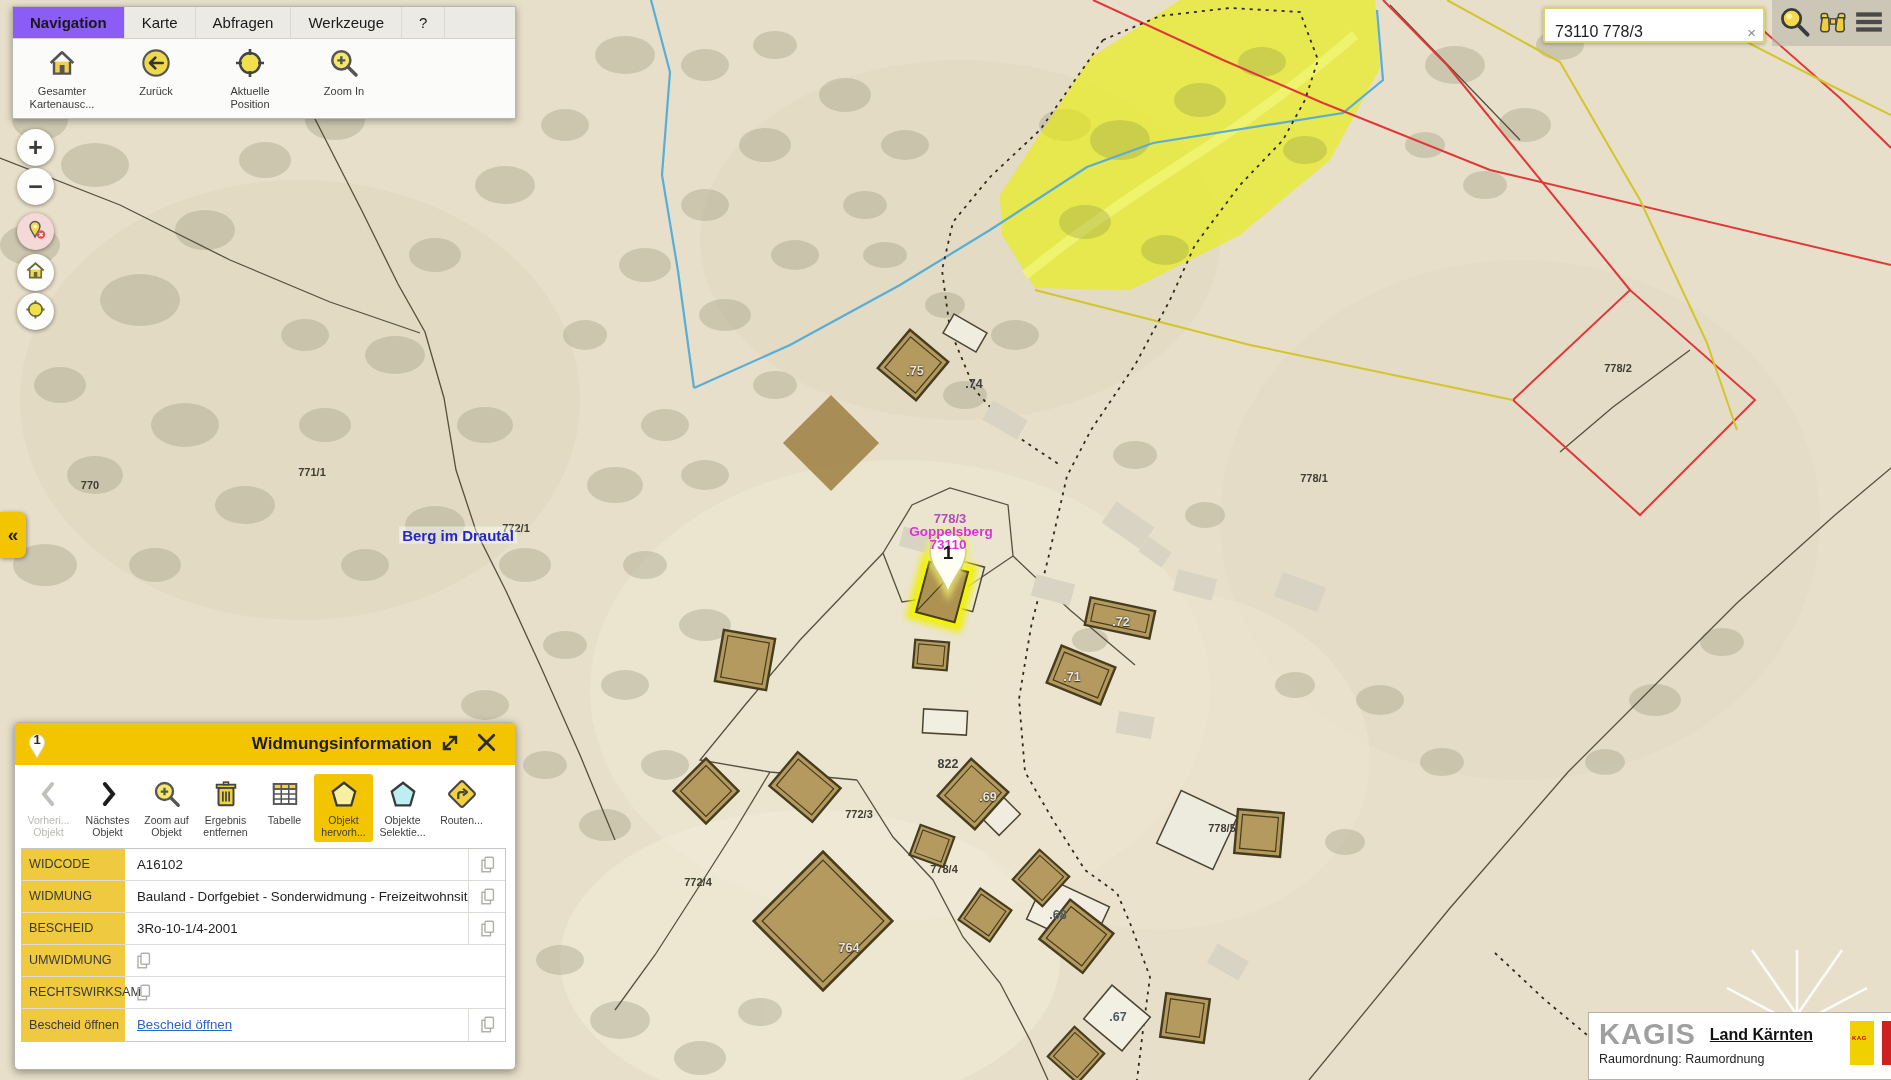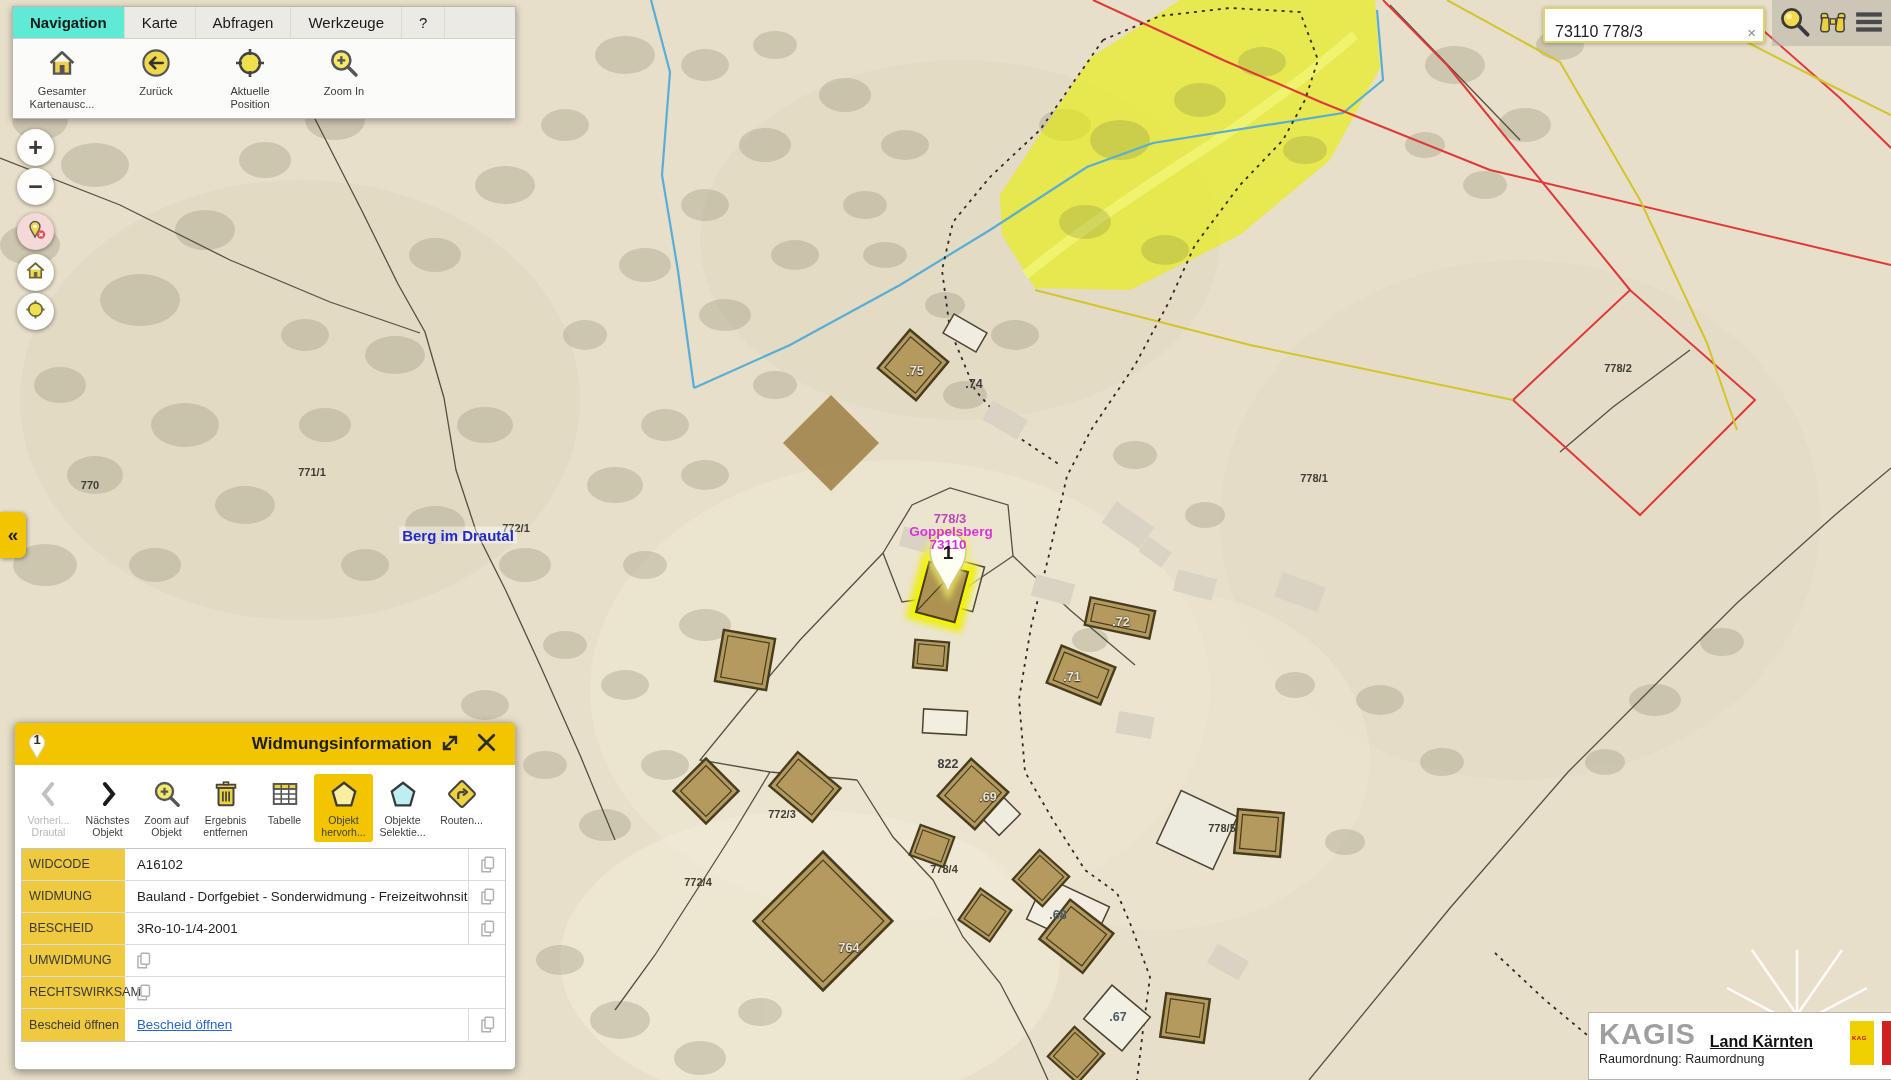--- a/index.html
+++ b/index.html
@@ -16,21 +16,21 @@
   .blight { font-size:12.5px; font-weight:bold; color:#e8e5da; text-shadow:0 0 2px #3a3020,0 1px 1px #3a3020; }
   .bdark  { font-size:12.5px; font-weight:bold; color:#3f3f3f;margin-top:40px; }
   .bgray  { font-size:12.5px; font-weight:bold; color:#4c5a68; }
   .marker-num { position:absolute; transform:translate(-50%,-50%); font-size:19px; font-weight:bold; color:#1a1a1a; z-index:5; }
 
   
   .menu-panel { position:absolute; left:12px; top:6px; width:504px; background:#fbfbf9;
     border:1px solid #b9b7b0; box-shadow:0 2px 7px rgba(0,0,0,.35); z-index:10; }
   .tabbar { display:flex; background:#eceae5; border-bottom:1px solid #d2d0c9; height:32px; }
   .tab { padding:0 17px; line-height:31px; font-size:15px; color:#1a1a1a; border-right:1px solid #dbd9d2; cursor:pointer; }
-  .tab.active { background:#5eead4; font-weight:bold; }
+  .tab.active { background:#8b5cf6; font-weight:bold; }
   .toolrow { display:flex; padding:8px 4px 7px; gap:4px; }
   .tool { width:90px; display:flex; flex-direction:column; align-items:center; gap:3px; cursor:pointer; background:none; border:0; }
   .tool svg { width:32px; height:32px; }
   .tlabel { font-size:11px; color:#3c3c3c; text-align:center; white-space:pre-line; line-height:1.2; font-family:"Liberation Sans",sans-serif; }
 
   
   .ctrl { position:absolute; left:17px; width:37px; height:37px; border-radius:50%; background:#fdfdfb;
     box-shadow:0 1px 4px rgba(0,0,0,.45); display:flex; align-items:center; justify-content:center; z-index:10; cursor:pointer; }
   .ctrl.pink { background:#f5d8d8; }
   .pm { font-size:25px; font-weight:bold; color:#3b3b3b; line-height:1; }
@@ -67,21 +67,21 @@
   .trow { display:flex; height:32px; border-bottom:1px solid #dcdcd8; align-items:stretch; background:#fff; }
   .trow:last-child { border-bottom:0; }
   .tlab { width:103px; background:#efc93f; display:flex; align-items:center; padding-left:7px; font-size:12.6px; color:#3a3a3a; }
   .tval { flex:1; display:flex; align-items:center; padding-left:12px; font-size:13.3px; color:#222; border-right:1px solid #dcdcd8; overflow:hidden; white-space:nowrap; }
   .tval a { color:#2b66c8; text-decoration:underline; cursor:pointer; }
   .tcopy { width:36px; display:flex; align-items:center; justify-content:center; cursor:pointer; background:none; border:0; }
 
   
   .attrib { position:absolute; left:1588px; top:1012px; width:303px; height:68px; background:#fff;
     border:1px solid #b5b3ac; border-right:0; padding:5px 10px; z-index:12; overflow:hidden; }
-  .attrib-row { display:flex; align-items:flex-end; }
+  .attrib-row { display:flex; align-items:center; }
   .brand { font-size:29px; font-weight:bold; color:#9f9f9f; letter-spacing:1px; }
   .region { font-size:16px; font-weight:bold; color:#111; text-decoration:underline; margin-left:14px; cursor:pointer; }
   .attrib-line { font-size:12.5px; color:#222; margin-top:1px; }
   .flag { position:absolute; right:17px; top:8px; width:24px; height:44px; background:#f0d000; }
   .flag span { position:absolute; left:2px; top:14px; font-size:6px; font-weight:bold; color:#c00; letter-spacing:.5px; }
   .flag-red { position:absolute; right:-1px; top:8px; width:10px; height:44px; background:#d02020; }
 </style>
 </head>
 <body>
 
@@ -377,21 +377,21 @@
 <span class="mlab bdark" style="left:974px;top:344px">.74</span>
 <span class="mlab magnum" style="left:950px;top:518px">778/3</span>
 <span class="mlab mag" style="left:951px;top:531px">Goppelsberg</span>
 <span class="mlab mag" style="left:948px;top:544px">73110</span>
 <span class="mlab parcel" style="left:1618px;top:368px">778/2</span>
 <span class="mlab parcel" style="left:1314px;top:478px">778/1</span>
 <span class="mlab blight" style="left:1121px;top:622px">.72</span>
 <span class="mlab blight" style="left:1072px;top:677px">.71</span>
 <span class="mlab bdark" style="left:948px;top:724px">822</span>
 <span class="mlab blight" style="left:988px;top:797px">.69</span>
-<span class="mlab parcel" style="left:782px;top:814px">772/3</span>
+<span class="mlab parcel" style="left:859px;top:814px">772/3</span>
 <span class="mlab parcel" style="left:1222px;top:828px">778/5</span>
 <span class="mlab parcel" style="left:698px;top:882px">772/4</span>
 <span class="mlab parcel" style="left:944px;top:869px">778/4</span>
 <span class="mlab bgray" style="left:1058px;top:915px">.68</span>
 <span class="mlab blight" style="left:849px;top:948px">764</span>
 <span class="mlab bgray" style="left:1118px;top:1017px">.67</span>
 <span class="marker-num" style="left:948px;top:553px">1</span>
 
 <div class="menu-panel">
   <div class="tabbar">
@@ -520,21 +520,21 @@
             </svg></span>
         </button>
   </div>
 
   <div class="ip-toolbar">
     <button class="pbtn disabled">
       <span><svg viewBox="0 0 24 24">
               <path d="M14.5 4 L8 12 L14.5 20" fill="none" stroke="#c0c0bc" stroke-width="3.2" stroke-linecap="round"></path>
             </svg></span>
       <span class="plabel">Vorheri...
-Drautal</span>
+Objekt</span>
     </button>
     <button class="pbtn">
       <span><svg viewBox="0 0 24 24">
               <path d="M9.5 4 L16 12 L9.5 20" fill="none" stroke="#1c1c1c" stroke-width="3.2" stroke-linecap="round"></path>
             </svg></span>
       <span class="plabel">Nächstes
 Objekt</span>
     </button>
     <button class="pbtn">
       <span><svg viewBox="0 0 24 24">

